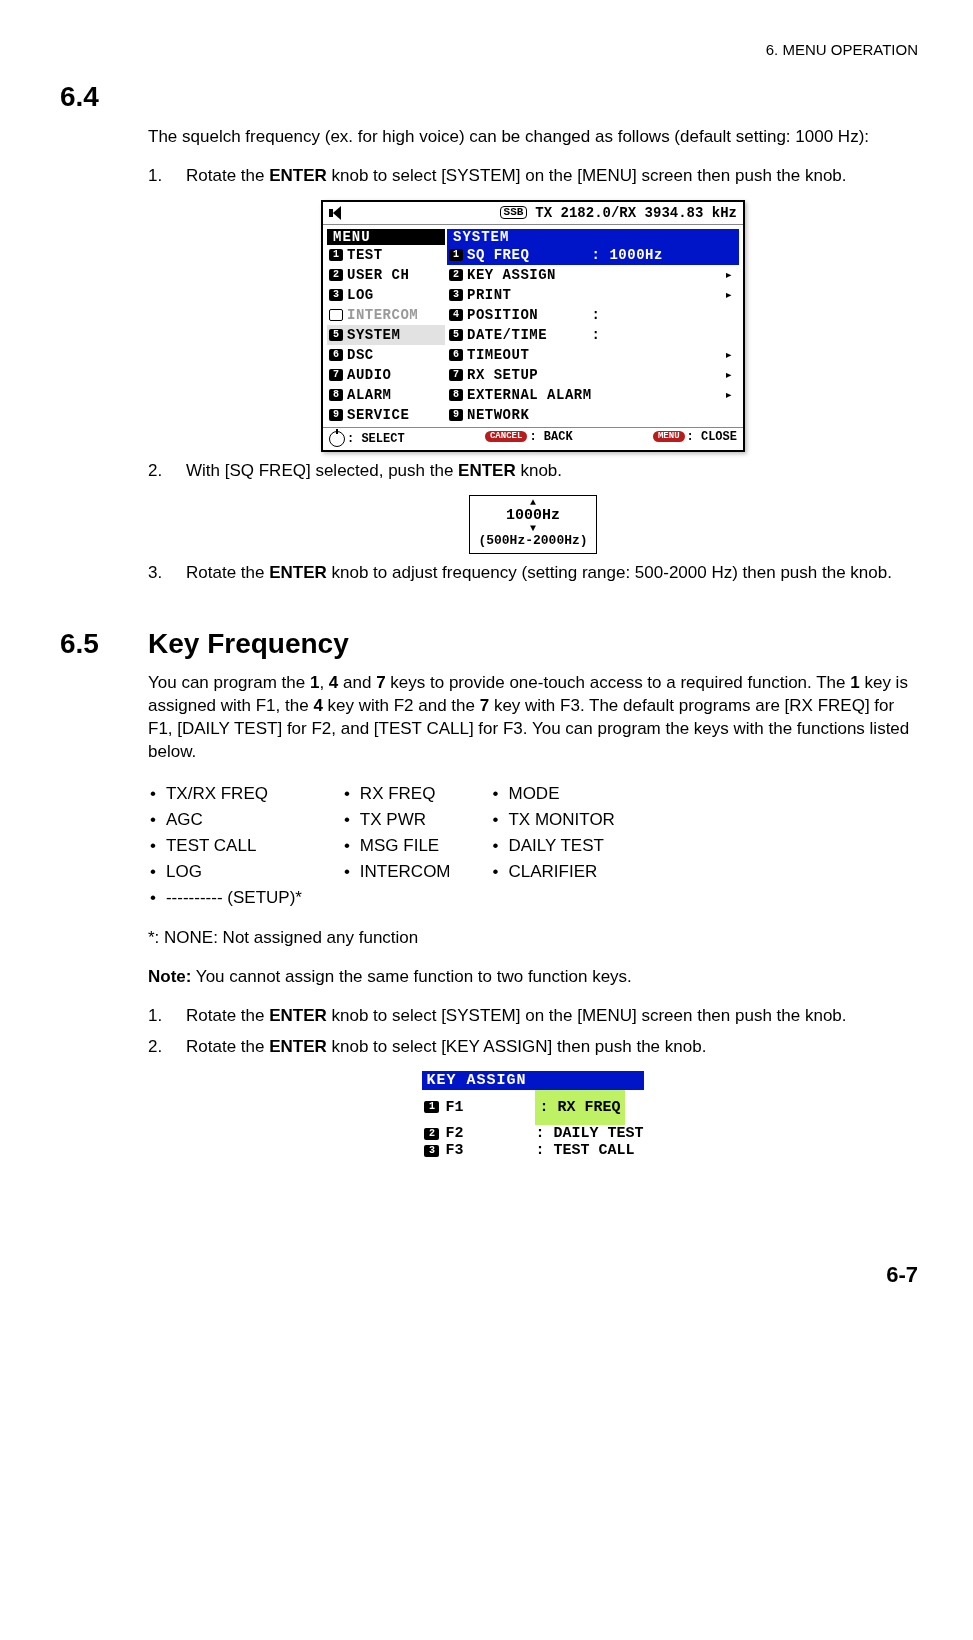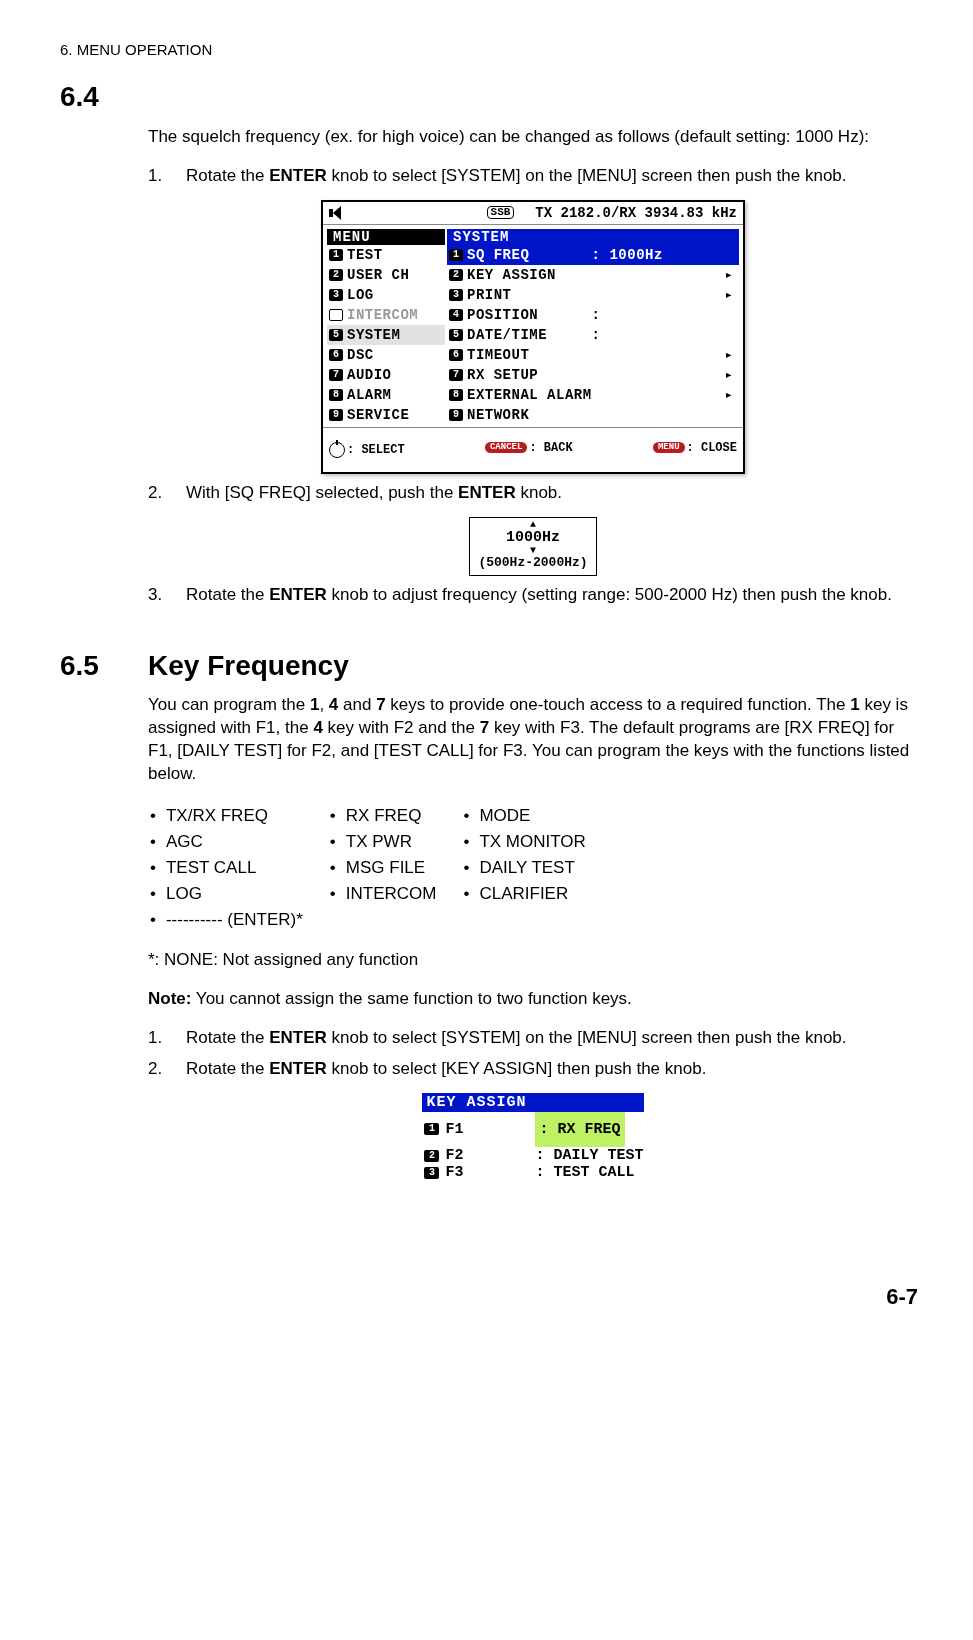--- a/index.html
+++ b/index.html
@@ -7,21 +7,21 @@
     font-size: 17px;
     line-height: 1.35;
     color: #000;
     background: #fff;
     margin: 0;
     padding: 40px 55px 40px 60px;
     width: 973px;
     box-sizing: border-box;
   }
   .header-right {
-    text-align: left;
+    text-align: right;
     font-size: 15px;
     margin-bottom: 18px;
   }
   .section {
     margin-bottom: 40px;
   }
   .sec-row {
     display: flex;
     align-items: baseline;
     margin-bottom: 10px;
@@ -70,21 +70,21 @@
     font-size: 14px;
     line-height: 1;
     text-align: left;
     box-shadow: 2px 2px 4px rgba(0,0,0,.25);
   }
   .lcd .top {
     display: flex;
     align-items: center;
     padding: 4px 6px;
     border-bottom: 1px solid #888;
-    gap: 21px;
+    gap: 8px;
   }
   .lcd .spk {
     width: 16px; height: 14px; position: relative;
   }
   .lcd .spk:before {
     content:""; position:absolute; left:0; top:3px; width:4px; height:8px; background:#000;
   }
   .lcd .spk:after {
     content:""; position:absolute; left:4px; top:0; border-top:7px solid transparent; border-bottom:7px solid transparent; border-right:8px solid #000;
   }
@@ -110,21 +110,21 @@
     font-size:10px; font-weight:bold; text-align:center; line-height:12px;
     border-radius:2px; margin:0 4px 0 2px;
   }
   .lcd .num.hollow { background:#fff; color:#000; border:1px solid #000; box-sizing:border-box; }
   .lcd .mtxt { font-weight:bold; letter-spacing:0.5px; white-space:pre; }
   .lcd .dim { color:#9a9a9a; }
   .lcd .sel { background:#e2e2e2; }
   .lcd .selblue { background:#0015c8; color:#fff; }
   .lcd .arrow { margin-left:auto; padding-right:6px; }
   .lcd .foot {
-    display:flex; justify-content:space-between; padding:14px 6px; border-top:1px solid #888;
+    display:flex; justify-content:space-between; padding:3px 6px; border-top:1px solid #888;
     font-weight:bold; font-size:12px; gap:14px;
   }
   .lcd .pill {
     display:inline-block; background:#b91c1c; color:#fff; border-radius:8px;
     font-size:9px; padding:1px 5px; margin-right:2px; vertical-align:middle;
   }
   .lcd .knob {
     display:inline-block; width:14px; height:14px; border:1.5px solid #000; border-radius:50%;
     position:relative; vertical-align:middle; margin-right:2px;
   }
@@ -132,21 +132,21 @@
   
   .freqbox {
     display:inline-block; border:1.5px solid #000; padding:2px 8px 4px 8px;
     font-family:"Courier New", monospace; font-weight:bold; font-size:15px;
     text-align:center; line-height:1.1;
   }
   .freqbox .tri { font-size:10px; line-height:1; }
   .freqbox .rng { font-size:13px; }
   
   .funclist {
-    display:flex; gap:25px; margin:14px 0 14px 0;
+    display:flex; gap:40px; margin:14px 0 14px 0;
   }
   .funclist ul { list-style:none; padding:0; margin:0; }
   .funclist li { margin:3px 0; }
   .funclist li:before { content:"•"; margin:0 10px 0 2px; }
   
   .kabox {
     display:inline-block; font-family:"Courier New",monospace; font-weight:bold;
     font-size:15px; text-align:left; line-height:1.15;
   }
   .kabox .hdr { background:#0015c8; color:#fff; padding:1px 6px 1px 4px; letter-spacing:1px; }
@@ -324,21 +324,21 @@
   </div>
   <div class="body-indent">
     <div class="para" id="intro65"><span>You can program the </span><span class="b">1</span><span>, </span><span class="b">4</span><span> and </span><span class="b">7</span><span> keys to provide one-touch access to a required function. The </span><span class="b">1</span><span> key is assigned with F1, the </span><span class="b">4</span><span> key with F2 and the </span><span class="b">7</span><span> key with F3. The default programs are [RX FREQ] for F1, [DAILY TEST] for F2, and [TEST CALL] for F3. You can program the keys with the functions listed below.</span></div>
 
     <div class="funclist">
       <ul id="fc1">
           <li>TX/RX FREQ</li>
           <li>AGC</li>
           <li>TEST CALL</li>
           <li>LOG</li>
-          <li>---------- (ENTER)*</li>
+          <li>---------- (SETUP)*</li>
         </ul>
       <ul id="fc2">
           <li>RX FREQ</li>
           <li>TX PWR</li>
           <li>MSG FILE</li>
           <li>INTERCOM</li>
         </ul>
       <ul id="fc3">
           <li>MODE</li>
           <li>TX MONITOR</li>

